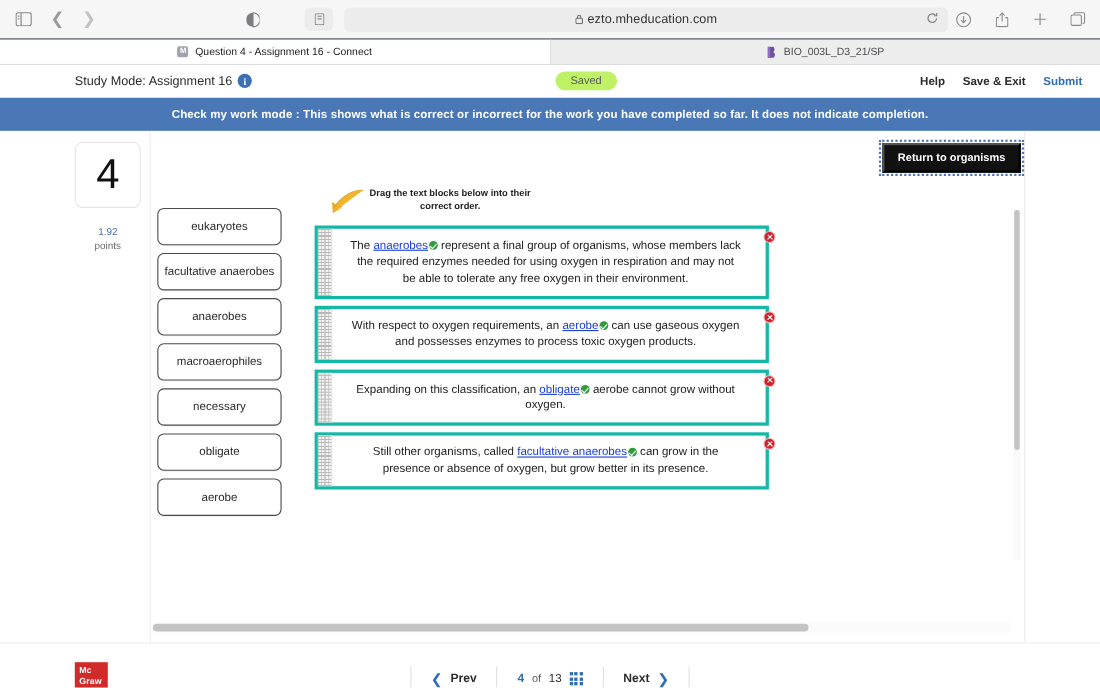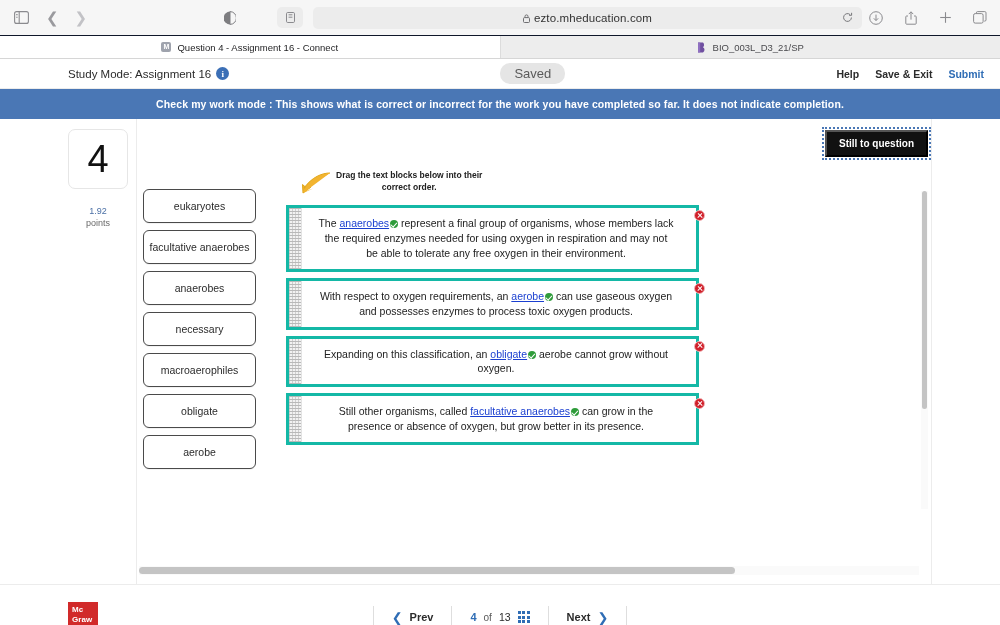--- a/index.html
+++ b/index.html
@@ -104,22 +104,22 @@
   }
   .info-icon {
     width: 13px; height: 13px; border-radius: 50%;
     background: #3b6fb6; color: #fff;
     font-size: 9px; font-weight: bold;
     display: flex; align-items: center; justify-content: center;
     font-family: "Liberation Serif", serif;
   }
   .saved-pill {
     margin-left: auto; margin-right: auto;
-    background: #e5e5e5; color: #5a5a5a;
-    font-size: 13px;
+    background: #bef264; color: #5a5a5a;
+    font-size: 10px;
     border-radius: 10px;
     padding: 3px 14px;
   }
   .header-links { display: flex; align-items: center; gap: 16px; }
   .header-link { font-size: 10.5px; color: #2b2b2b; font-weight: bold; }
   .header-link.submit { color: #2f6db5; }
 
   
   .check-banner {
     height: 30px;
@@ -461,45 +461,45 @@
     <span class="header-link submit">Submit</span>
   </div>
 </div>
 
 <div class="check-banner">Check my work mode : This shows what is correct or incorrect for the work you have completed so far. It does not indicate completion.</div>
 
 <div class="body-wrap">
 
   <div class="content-frame"></div>
 
-  <button class="return-btn">Still to question</button>
+  <button class="return-btn">Return to organisms</button>
 
   <div class="qnum-col">
     <div class="qnum-card">4</div>
     <div class="qpoints">
       <div>1.92</div>
       <div class="ptlabel">points</div>
     </div>
   </div>
 
   <div class="wordbank">
       <div class="word-chip">
         <span>eukaryotes</span>
       </div>
       <div class="word-chip">
         <span>facultative anaerobes</span>
       </div>
       <div class="word-chip">
         <span>anaerobes</span>
       </div>
       <div class="word-chip">
+        <span>macroaerophiles</span>
+      </div>
+      <div class="word-chip">
         <span>necessary</span>
-      </div>
-      <div class="word-chip">
-        <span>macroaerophiles</span>
       </div>
       <div class="word-chip">
         <span>obligate</span>
       </div>
       <div class="word-chip">
         <span>aerobe</span>
       </div>
     </div>
 
   <div class="instruction">

